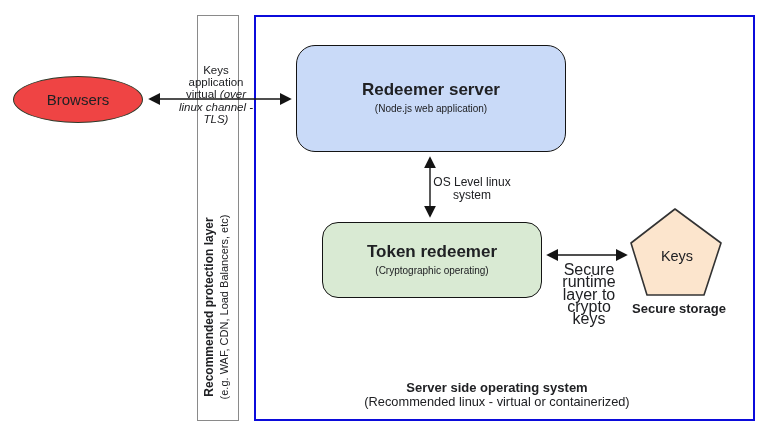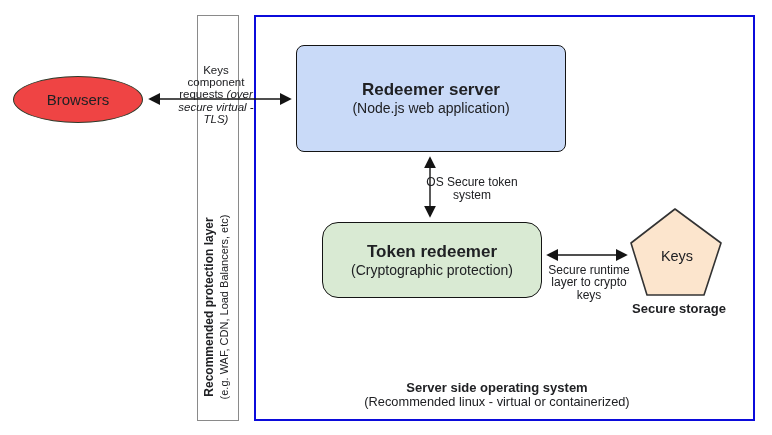--- a/index.html
+++ b/index.html
@@ -22,32 +22,32 @@
     background:#ef4444;border:1.6px solid #2d3a2a;box-sizing:border-box;
     display:flex;align-items:center;justify-content:center;
     font-size:15px;
   }
   .node-box{
     box-sizing:border-box;border:1.6px solid #141414;
     display:flex;flex-direction:column;align-items:center;justify-content:center;
     text-align:center;
   }
   .redeemer-box{
-    left:296px;top:45px;width:270px;height:107px;border-radius:8px;background:#c9daf8;
+    left:296px;top:45px;width:270px;height:107px;border-radius:19px;background:#c9daf8;
   }
   .token-redeemer-box{
     left:322px;top:222px;width:220px;height:76px;border-radius:16px;background:#d9ead3;
   }
   .node-title{font-size:17px;font-weight:bold;line-height:20px;}
-  .node-sub{font-size:14px;line-height:17px;}
+  .node-sub{font-size:10px;line-height:17px;}
   
   .small-label{font-size:11.5px;line-height:12.2px;text-align:center;}
   .os-level-label{left:422px;top:176px;width:100px;font-size:12px;line-height:13px;}
   .token-redemption-label{left:166px;top:64px;width:100px;}
-  .secure-runtime-label{left:539px;top:264px;width:100px;font-size:12px;line-height:12.3px;}
+  .secure-runtime-label{left:539px;top:264px;width:100px;font-size:16px;line-height:12.3px;}
   .keys-label{left:645px;top:248px;width:64px;text-align:center;font-size:14.5px;}
   .secure-storage-label{left:629px;top:301px;width:100px;text-align:center;font-size:13px;font-weight:bold;}
   .os-caption{left:297px;top:381px;width:400px;text-align:center;line-height:14px;}
   .os-caption .l1{font-size:13px;font-weight:bold;}
   .os-caption .l2{font-size:12.8px;}
   
   .protection-label{
     left:103px;top:290px;width:230px;height:34px;
     transform:rotate(-90deg);
     text-align:center;line-height:16px;
@@ -82,39 +82,39 @@
     <span>Browsers</span>
   </div>
 
   <div class="abs protection-label">
     <span class="t">Recommended protection layer</span>
     <span class="s">(e.g. WAF, CDN, Load Balancers, etc)</span>
   </div>
 
   <div class="abs small-label token-redemption-label">
     <div><span>Keys</span></div>
-    <div><span>component</span></div>
-    <div><span>requests </span><em>(over</em></div>
-    <div><em>secure virtual -</em></div>
+    <div><span>application</span></div>
+    <div><span>virtual </span><em>(over</em></div>
+    <div><em>linux channel -</em></div>
     <div><em>TLS)</em></div>
   </div>
 
   <div class="abs node-box redeemer-box">
     <div class="node-title">Redeemer server</div>
     <div class="node-sub">(Node.js web application)</div>
   </div>
 
   <div class="abs small-label os-level-label">
-    <div>OS Secure token</div>
+    <div>OS Level linux</div>
     <div>system</div>
   </div>
 
   <div class="abs node-box token-redeemer-box">
     <div class="node-title">Token redeemer</div>
-    <div class="node-sub">(Cryptographic protection)</div>
+    <div class="node-sub">(Cryptographic operating)</div>
   </div>
 
   <div class="abs small-label secure-runtime-label">
     <div>Secure runtime</div>
     <div>layer to crypto</div>
     <div>keys</div>
   </div>
 
   <div class="abs keys-label">Keys</div>
 

